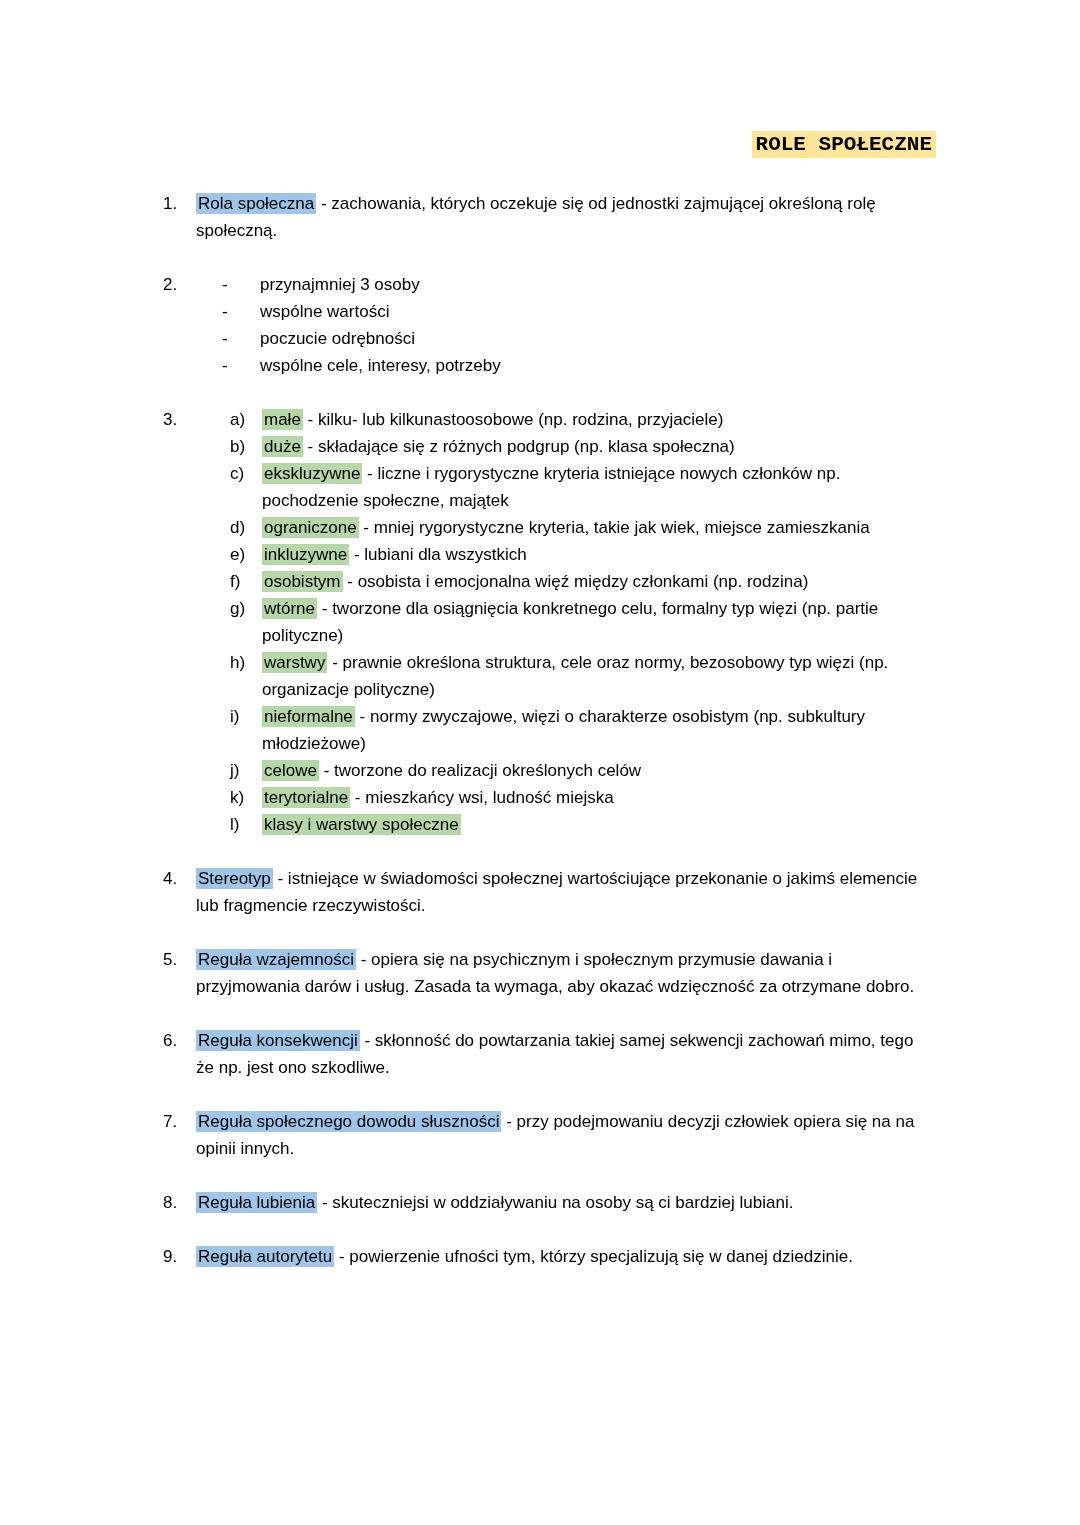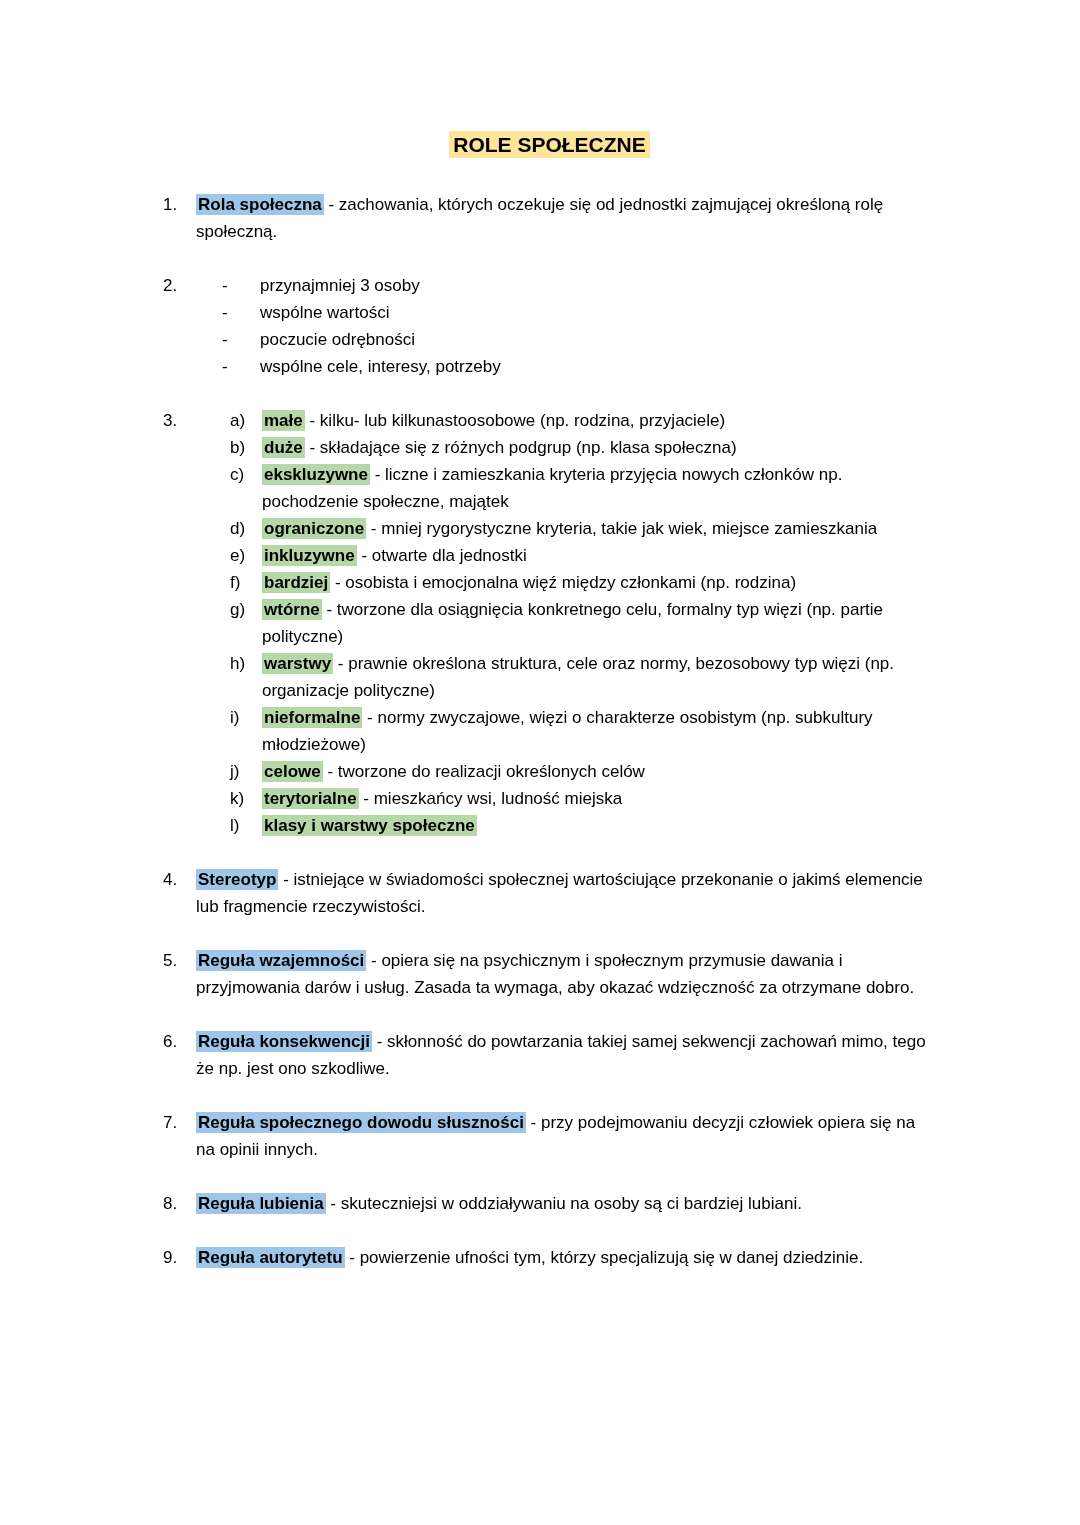--- a/index.html
+++ b/index.html
@@ -14,29 +14,29 @@
   body{
     width:1080px;
     height:1525px;
     overflow:hidden;
     font-family:"Liberation Sans","DejaVu Sans",sans-serif;
     font-size:17px;
     line-height:27px;
     color:var(--text);
   }
   .page{padding:131px 144px 40px 163px;}
-  .title-row{text-align:center;margin-bottom:31px;}
+  .title-row{text-align:right;margin-bottom:31px;font-family:Liberation Mono, monospace;}
   .title-text{
     font-size:21px;
     font-weight:bold;
     line-height:27px;
     background:var(--hl-yellow);
     padding:2px 4px;
   }
-  .hl{padding:1px 2px;font-weight:bold;}
+  .hl{padding:1px 2px;}
   .hl-blue{background:var(--hl-blue);}
   .hl-green{background:var(--hl-green);}
   .underline{}
   .item{display:flex;margin-bottom:27px;}
   .num{width:33px;flex-shrink:0;}
   .item-body{flex:1;min-width:0;}
   .dash-row{display:flex;padding-left:26px;}
   .dash-marker{width:38px;flex-shrink:0;}
   .letter-row{display:flex;padding-left:34px;}
   .letter-marker{width:32px;flex-shrink:0;}
@@ -83,33 +83,33 @@
           <div class="letter-row">
             <span class="letter-marker">a)</span>
             <div class="flow-text"><span class="hl hl-green">małe</span><span> - kilku- lub kilkunastoosobowe (np. </span><span class="underline">rodzina, przyjaciele</span><span>)</span></div>
           </div>
           <div class="letter-row">
             <span class="letter-marker">b)</span>
             <div class="flow-text"><span class="hl hl-green">duże</span><span> - składające się z różnych podgrup (np. </span><span class="underline">klasa społeczna</span><span>)</span></div>
           </div>
           <div class="letter-row">
             <span class="letter-marker">c)</span>
-            <div class="flow-text"><span class="hl hl-green">ekskluzywne</span><span> - liczne i zamieszkania kryteria przyjęcia nowych członków np. pochodzenie społeczne, majątek</span></div>
+            <div class="flow-text"><span class="hl hl-green">ekskluzywne</span><span> - liczne i rygorystyczne kryteria istniejące nowych członków np. pochodzenie społeczne, majątek</span></div>
           </div>
           <div class="letter-row">
             <span class="letter-marker">d)</span>
             <div class="flow-text"><span class="hl hl-green">ograniczone</span><span> - mniej rygorystyczne kryteria, takie jak wiek, miejsce zamieszkania</span></div>
           </div>
           <div class="letter-row">
             <span class="letter-marker">e)</span>
-            <div class="flow-text"><span class="hl hl-green">inkluzywne</span><span> - otwarte dla jednostki</span></div>
+            <div class="flow-text"><span class="hl hl-green">inkluzywne</span><span> - lubiani dla wszystkich</span></div>
           </div>
           <div class="letter-row">
             <span class="letter-marker">f)</span>
-            <div class="flow-text"><span class="hl hl-green">bardziej</span><span> - osobista i emocjonalna więź między członkami (np. </span><span class="underline">rodzina</span><span>)</span></div>
+            <div class="flow-text"><span class="hl hl-green">osobistym</span><span> - osobista i emocjonalna więź między członkami (np. </span><span class="underline">rodzina</span><span>)</span></div>
           </div>
           <div class="letter-row">
             <span class="letter-marker">g)</span>
             <div class="flow-text"><span class="hl hl-green">wtórne</span><span> - tworzone dla osiągnięcia konkretnego celu, formalny typ więzi (np. </span><span class="underline">partie polityczne</span><span>)</span></div>
           </div>
           <div class="letter-row">
             <span class="letter-marker">h)</span>
             <div class="flow-text"><span class="hl hl-green">warstwy</span><span> - prawnie określona struktura, cele oraz normy, bezosobowy typ więzi (np. </span><span class="underline">organizacje polityczne</span><span>)</span></div>
           </div>
           <div class="letter-row">

